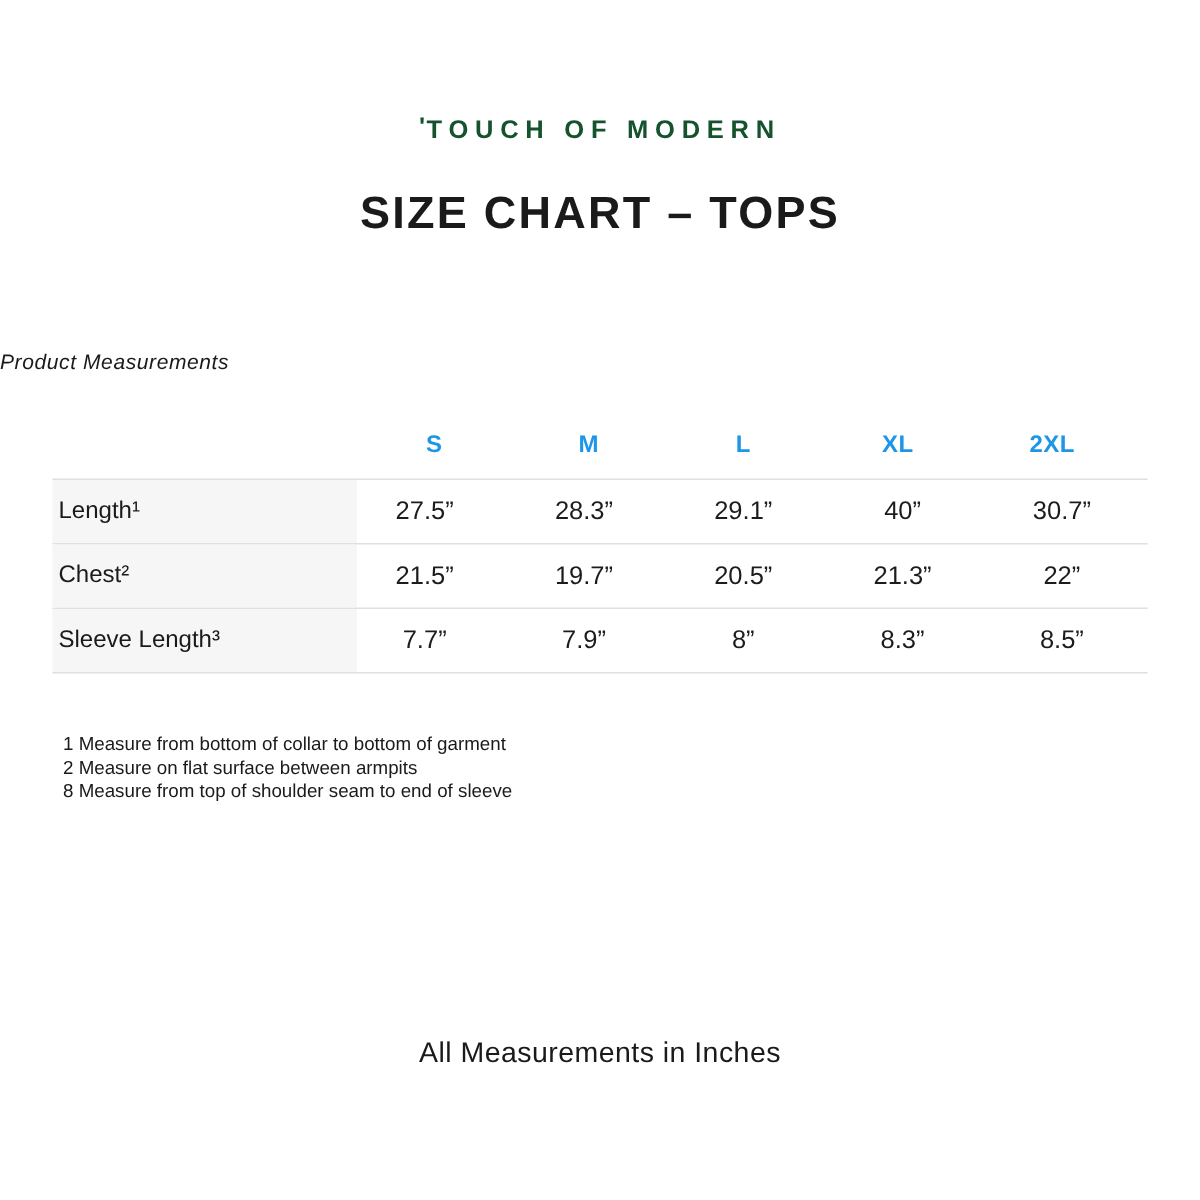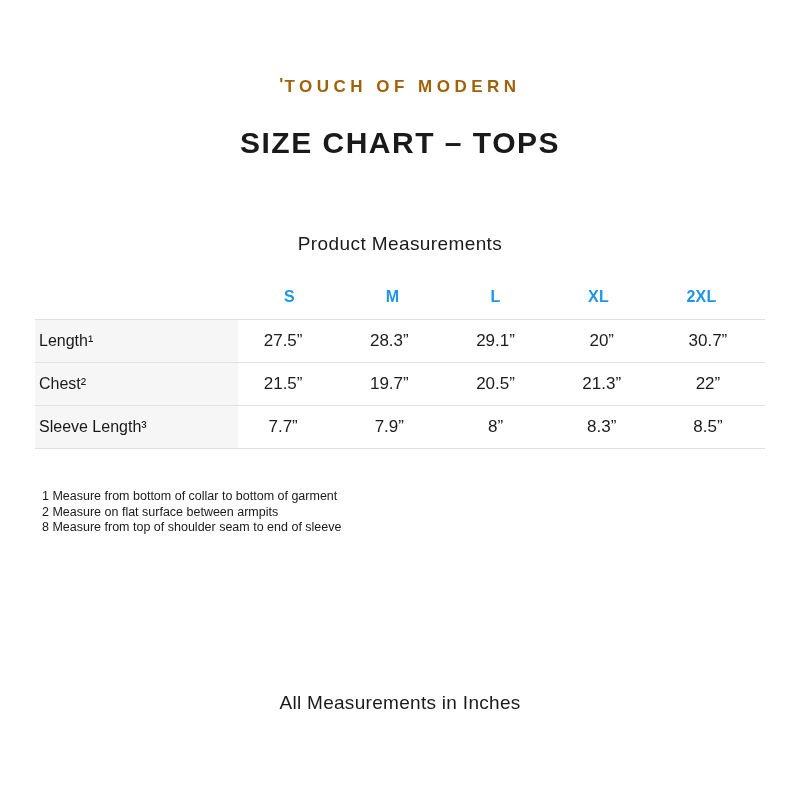--- a/index.html
+++ b/index.html
@@ -14,21 +14,21 @@
   }
   .brand {
     position: absolute;
     top: 77px;
     left: 0;
     width: 100%;
     text-align: center;
     font-size: 17px;
     font-weight: 600;
     letter-spacing: 4.5px;
-    color: #a16207;
+    color: #14532d;
     white-space: nowrap;
   }
   .brand .logo-mark {
     display: inline-block;
     transform: translateY(-2px);
     margin-right: 1px;
     letter-spacing: 0;
   }
   .page-title {
     position: absolute;
@@ -40,25 +40,25 @@
     font-weight: 700;
     letter-spacing: 1.5px;
     color: #1a1a1a;
     margin-top: 18px;
   }
   .section-title {
     position: absolute;
     top: 233px;
     left: 0;
     width: 100%;
-    text-align: center;
-    font-size: 19px;
+    font-size: 14px;
     font-weight: 400;
     letter-spacing: 0.4px;
     color: #1a1a1a;
+    font-style: italic;
   }
   .size-table {
     position: absolute;
     top: 275px;
     left: 35px;
     width: 730px;
     font-size: 17px;
   }
   .thead {
     display: flex;
@@ -145,21 +145,21 @@
         <span>2XL</span>
       </div>
     </div>
 
     <div class="trow">
       <div class="label-cell">Length¹</div>
       <div class="vals">
         <span>27.5”</span>
         <span>28.3”</span>
         <span>29.1”</span>
-        <span>20”</span>
+        <span>40”</span>
         <span>30.7”</span>
       </div>
     </div>
 
     <div class="trow">
       <div class="label-cell">Chest²</div>
       <div class="vals">
         <span>21.5”</span>
         <span>19.7”</span>
         <span>20.5”</span>

